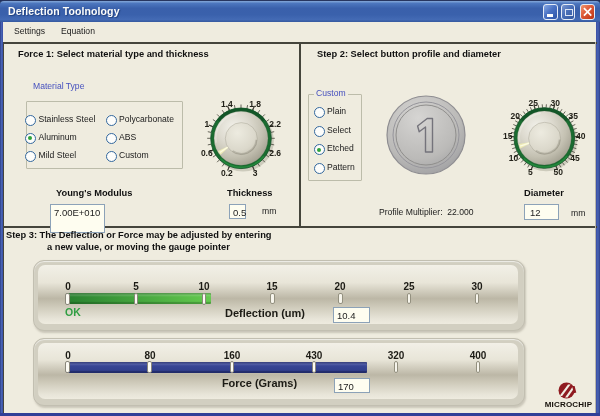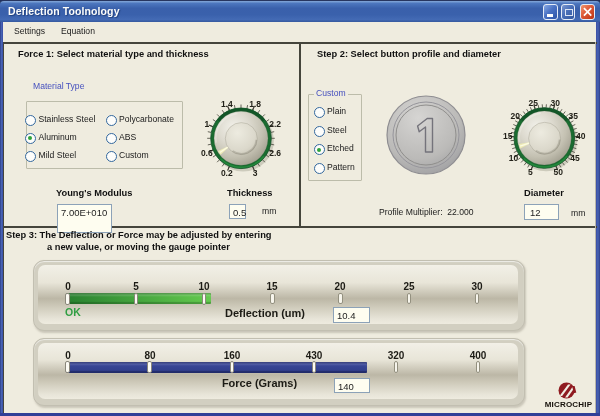--- a/index.html
+++ b/index.html
@@ -123,31 +123,31 @@
 <text x="37.8" y="89.5" font-size="8.5" font-weight="bold" fill="#23221a" text-anchor="middle" font-family="Liberation Sans, sans-serif">0.2</text>
 <text x="17.8" y="69.5" font-size="8.5" font-weight="bold" fill="#23221a" text-anchor="middle" font-family="Liberation Sans, sans-serif">0.6</text>
 <text x="17.8" y="41.1" font-size="8.5" font-weight="bold" fill="#23221a" text-anchor="middle" font-family="Liberation Sans, sans-serif">1</text>
 <text x="37.8" y="21.1" font-size="8.5" font-weight="bold" fill="#23221a" text-anchor="middle" font-family="Liberation Sans, sans-serif">1.4</text>
 <text x="66.2" y="21.1" font-size="8.5" font-weight="bold" fill="#23221a" text-anchor="middle" font-family="Liberation Sans, sans-serif">1.8</text>
 <text x="86.2" y="41.1" font-size="8.5" font-weight="bold" fill="#23221a" text-anchor="middle" font-family="Liberation Sans, sans-serif">2.2</text>
 <text x="86.2" y="69.5" font-size="8.5" font-weight="bold" fill="#23221a" text-anchor="middle" font-family="Liberation Sans, sans-serif">2.6</text>
 <text x="66.2" y="89.5" font-size="8.5" font-weight="bold" fill="#23221a" text-anchor="middle" font-family="Liberation Sans, sans-serif">3</text>
 </svg>
 <div class="hdr" style="left:56px;top:188px">Young's Modulus</div>
-<div class="tb" style="left:57px;top:203.5px;width:55px;height:29px">7.00E+010</div>
+<div class="tb" style="left:50px;top:203.5px;width:55px;height:29px">7.00E+010</div>
 <div class="hdr" style="left:227px;top:188px">Thickness</div>
 <div class="tb" style="left:229px;top:203.5px;width:17px;height:15px">0.5</div>
 <div class="lbl" style="left:262px;top:205.5px">mm</div>
 <div class="hdr" style="left:317px;top:49px">Step 2: Select button profile and diameter</div>
 <div class="gb" style="left:308px;top:94px;width:52px;height:85px"></div>
 <div class="gbl" style="left:314px;top:88px">Custom</div>
 <div class="rad" style="left:313.5px;top:107.0px"></div>
 <div class="lbl" style="left:327px;top:106.0px">Plain</div>
 <div class="rad" style="left:313.5px;top:125.5px"></div>
-<div class="lbl" style="left:327px;top:124.5px">Steel</div>
+<div class="lbl" style="left:327px;top:124.5px">Select</div>
 <div class="rad" style="left:313.5px;top:144.0px">
     <div class="dot"></div>
   </div>
 <div class="lbl" style="left:327px;top:143.0px">Etched</div>
 <div class="rad" style="left:313.5px;top:162.5px"></div>
 <div class="lbl" style="left:327px;top:161.5px">Pattern</div>
 <svg style="position:absolute;left:381px;top:90px" width="92" height="92" viewBox="0 0 92 92">
 <defs>
 <radialGradient id="coin" cx="40%" cy="28%" r="75%">
  <stop offset="0%" stop-color="#d6d5d3"></stop>
@@ -289,21 +289,21 @@
 <div class="glab" style="left:376px;top:349.5px;width:40px">320</div>
 <div class="glab" style="left:458px;top:349.5px;width:40px">400</div>
 <div style="position:absolute;left:65.5px;top:361.5px;width:301px;height:11px;background:linear-gradient(180deg,#3c4a9c,#2e3c88);box-shadow:inset 0 1.5px 0 rgba(10,15,60,0.35), inset 0 -2px 1px rgba(8,12,50,0.35), inset 0 3px 2px rgba(255,255,255,0.14);border-radius:1px"></div>
 <div style="position:absolute;left:65.3px;top:361.0px;width:2.5px;height:10px;background:#fcfbf4;border:1px solid #8a877b;border-radius:2px"></div>
 <div style="position:absolute;left:147.4px;top:361.0px;width:2.5px;height:10px;background:#fcfbf4;border:1px solid #8a877b;border-radius:2px"></div>
 <div style="position:absolute;left:229.5px;top:361.0px;width:2.5px;height:10px;background:#fcfbf4;border:1px solid #8a877b;border-radius:2px"></div>
 <div style="position:absolute;left:311.6px;top:361.0px;width:2.5px;height:10px;background:#fcfbf4;border:1px solid #8a877b;border-radius:2px"></div>
 <div style="position:absolute;left:393.7px;top:361.0px;width:2.5px;height:9.5px;background:#f7f5ec;border:1px solid #93907f;border-radius:2px"></div>
 <div style="position:absolute;left:475.8px;top:361.0px;width:2.5px;height:9.5px;background:#f7f5ec;border:1px solid #93907f;border-radius:2px"></div>
 <div class="glab" style="left:189.5px;top:376.5px;width:140px;font-size:11px">Force (Grams)</div>
-<div class="tb" style="left:334px;top:377.5px;width:36px;height:15px">140</div>
+<div class="tb" style="left:334px;top:377.5px;width:36px;height:15px">170</div>
 <svg style="position:absolute;left:556px;top:380px" width="24" height="24" viewBox="0 0 24 24">
 <defs>
       <clipPath id="mc">
         <circle cx="10.5" cy="10.5" r="8"></circle>
       </clipPath>
     </defs>
 <circle cx="10.5" cy="10.5" r="8" fill="#8f1b20"></circle>
 <g clip-path="url(#mc)">
  <polygon points="3.5,16 12,4.5 14.6,4.5 6.1,16" fill="#f2efe4"></polygon>
  <polygon points="9,17.5 17.2,6 19.8,6 11.6,17.5" fill="#f2efe4"></polygon>

